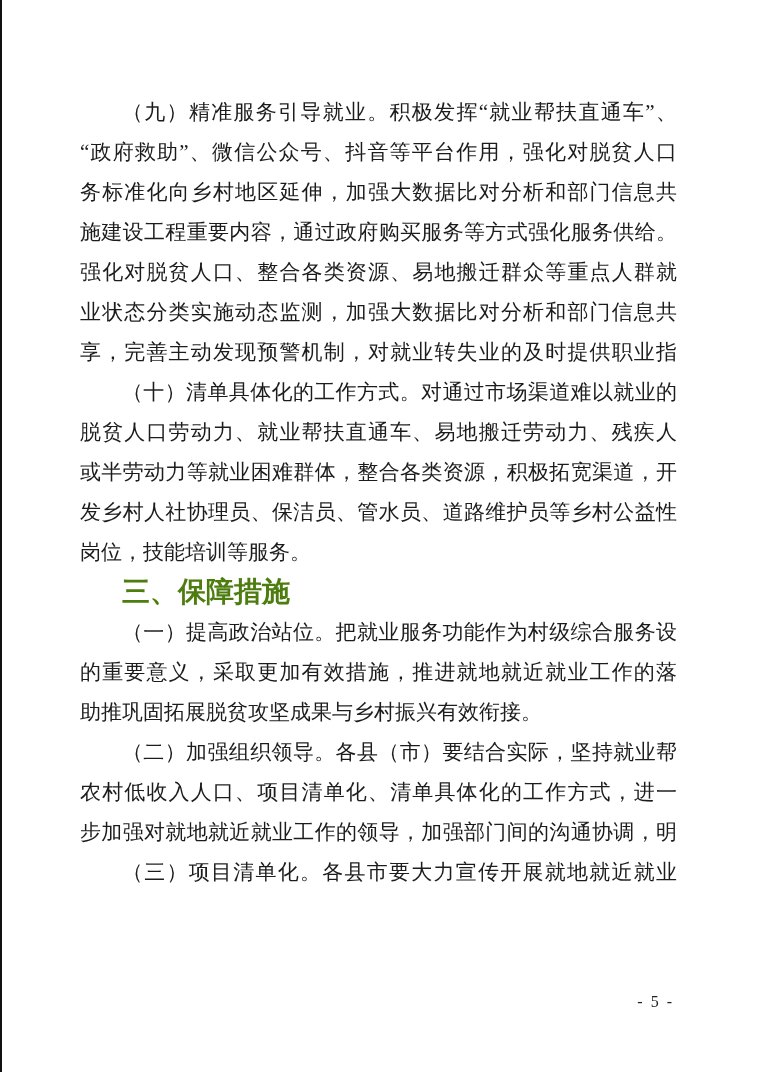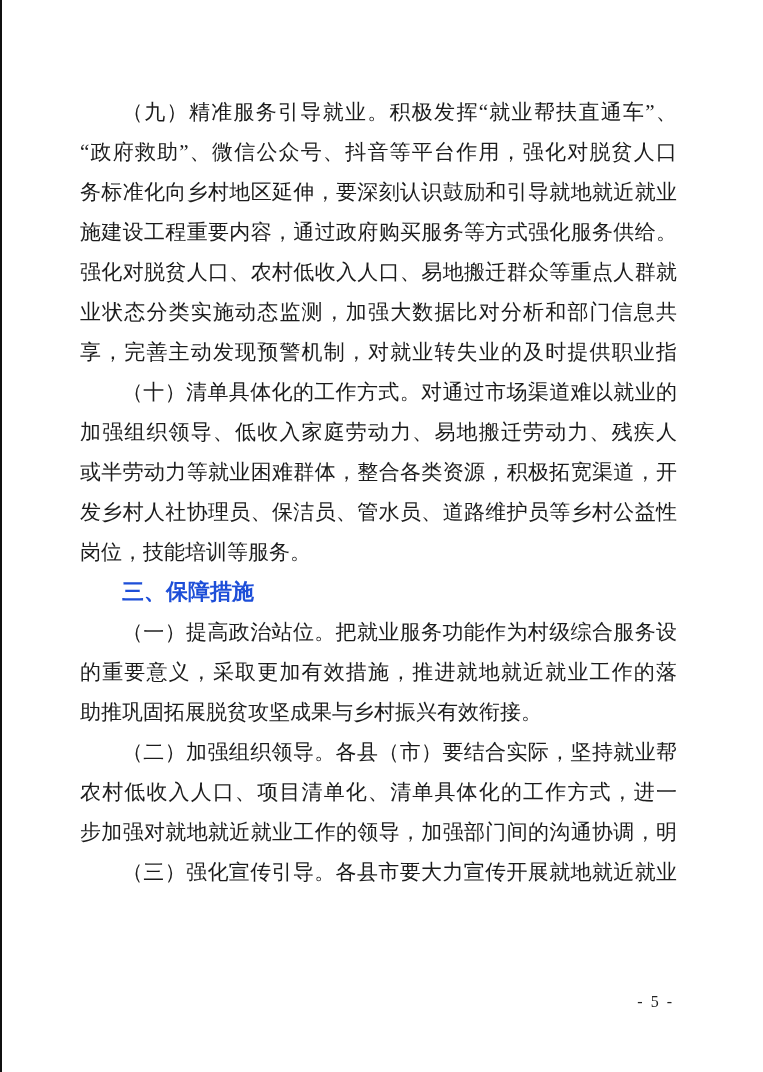--- a/index.html
+++ b/index.html
@@ -41,54 +41,54 @@
     white-space: normal;
     text-align: justify;
     text-align-last: justify;
   }
   .line.indent {
     text-indent: 42px;
   }
   .line.heading {
     font-family: "Liberation Sans", "DejaVu Sans", sans-serif;
     font-weight: bold;
-    font-size: 22px;
-    color: #1d4ed8;
+    font-size: 28px;
+    color: #4d7c0f;
   }
   .page-number {
     position: absolute;
     right: 89px;
     top: 993px;
     font-size: 16px;
     letter-spacing: 2px;
     color: #222222;
     font-family: "Liberation Serif", "DejaVu Serif", serif;
   }
 </style>
 </head>
 <body>
 
 <div class="page">
   <div class="scan-edge"></div>
   <div class="text-block" id="text-block">
       <div class="line justify indent">（九）精准服务引导就业。积极发挥“就业帮扶直通车”、</div>
       <div class="line justify">“政府救助”、微信公众号、抖音等平台作用，强化对脱贫人口</div>
-      <div class="line justify">务标准化向乡村地区延伸，要深刻认识鼓励和引导就地就近就业</div>
+      <div class="line justify">务标准化向乡村地区延伸，加强大数据比对分析和部门信息共</div>
       <div class="line justify">施建设工程重要内容，通过政府购买服务等方式强化服务供给。</div>
-      <div class="line justify">强化对脱贫人口、农村低收入人口、易地搬迁群众等重点人群就</div>
+      <div class="line justify">强化对脱贫人口、整合各类资源、易地搬迁群众等重点人群就</div>
       <div class="line justify">业状态分类实施动态监测，加强大数据比对分析和部门信息共</div>
       <div class="line justify">享，完善主动发现预警机制，对就业转失业的及时提供职业指导、</div>
       <div class="line justify indent">（十）清单具体化的工作方式。对通过市场渠道难以就业的</div>
-      <div class="line justify">加强组织领导、低收入家庭劳动力、易地搬迁劳动力、残疾人</div>
+      <div class="line justify">脱贫人口劳动力、就业帮扶直通车、易地搬迁劳动力、残疾人</div>
       <div class="line justify">或半劳动力等就业困难群体，整合各类资源，积极拓宽渠道，开</div>
       <div class="line justify">发乡村人社协理员、保洁员、管水员、道路维护员等乡村公益性</div>
       <div class="line">岗位，技能培训等服务。</div>
       <div class="line heading indent">三、保障措施</div>
       <div class="line justify indent">（一）提高政治站位。把就业服务功能作为村级综合服务设</div>
       <div class="line justify">的重要意义，采取更加有效措施，推进就地就近就业工作的落实，</div>
       <div class="line">助推巩固拓展脱贫攻坚成果与乡村振兴有效衔接。</div>
       <div class="line justify indent">（二）加强组织领导。各县（市）要结合实际，坚持就业帮</div>
       <div class="line justify">农村低收入人口、项目清单化、清单具体化的工作方式，进一</div>
       <div class="line justify">步加强对就地就近就业工作的领导，加强部门间的沟通协调，明</div>
-      <div class="line justify indent">（三）强化宣传引导。各县市要大力宣传开展就地就近就业</div>
+      <div class="line justify indent">（三）项目清单化。各县市要大力宣传开展就地就近就业</div>
     </div>
   <div class="page-number">- 5 -</div>
 </div>
 
 </body></html>

